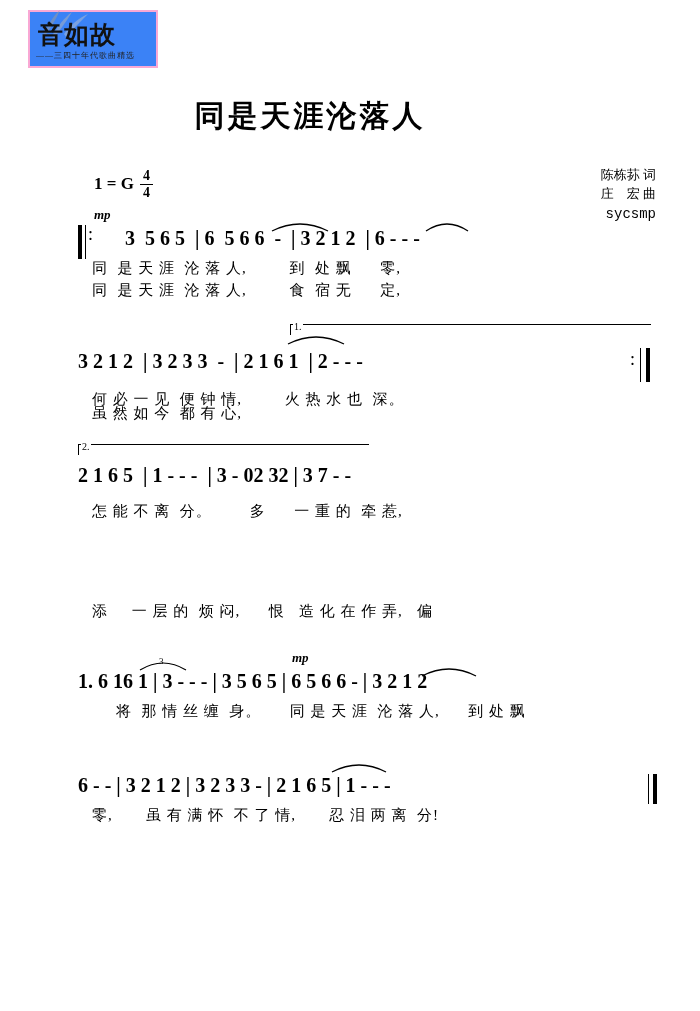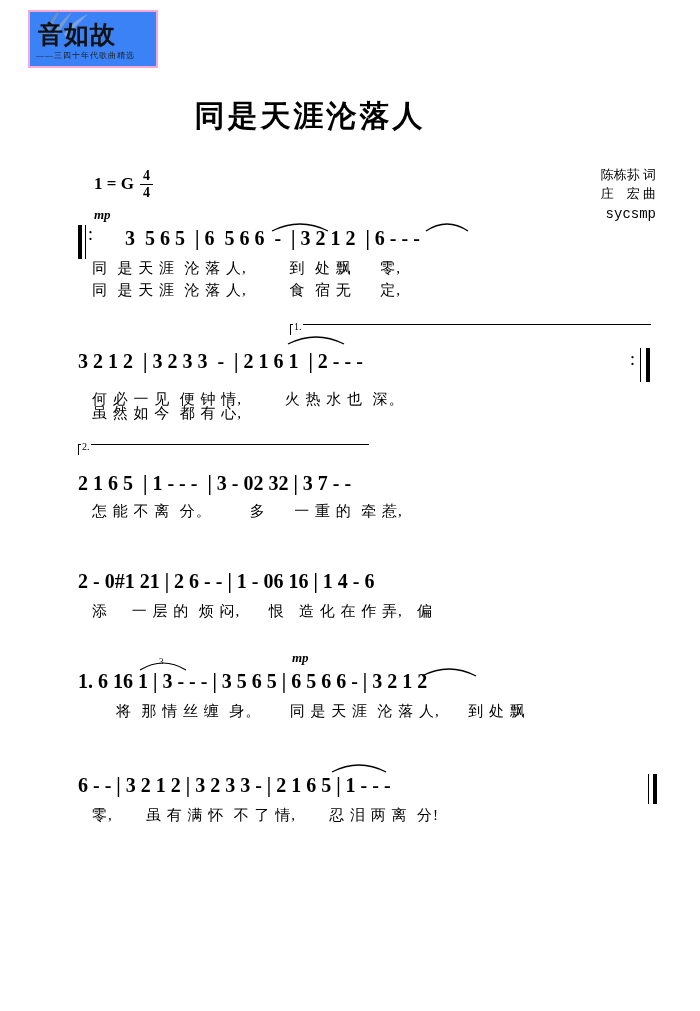--- a/index.html
+++ b/index.html
@@ -247,26 +247,25 @@
   <div class="dots" style="left:630px; top:30px;">:</div>
   <div class="lyrics" style="top:56px;margin-top:8px;">何 必 一 见  便 钟 情,         火 热 水 也  深。</div>
   <div class="lyrics lyrics2" style="top:78px;">虽 然 如 今  都 有 心,</div>
 </div>
 
 <div class="system" style="top:440px;">
   <div class="volta" style="left:78px; top:4px; width:290px;">
     <span class="vbox" style="width:290px;"></span>
     <span class="vlabel">2.</span>
   </div>
-  <div class="notes" style="left:78px; top:32px;">2 1 6 5  | 1 - - -  | 3 - 02 32 | 3 7 - -</div>
+  <div class="notes" style="left:78px; top:24px;">2 1 6 5  | 1 - - -  | 3 - 02 32 | 3 7 - -</div>
   <div class="lyrics" style="top:62px;">怎 能 不 离  分。        多      一 重 的  牵 惹,</div>
 </div>
 
 <div class="system" style="top:552px;">
-  <div class="notes" style="left:78px; top:18px;">2 - 0#1 21 | 2 6 - - | 1 - 06 16 | 1 4 - 6</div>
   <div class="lyrics" style="top:50px;">添     一 层 的  烦 闷,      恨   造 化 在 作 弄,   偏</div>
 </div>
 
 <div class="system" style="top:650px;">
   <div class="dyn" style="left:292px; top:0px;">mp</div>
   <svg class="arc" style="left:138px; top:6px; width:50px; height:16px;" viewBox="0 0 50 16">
     <path d="M2 14 Q25 0 48 14" stroke="#000" fill="none" stroke-width="1.2"></path>
     <text x="21" y="8" font-size="9" font-family="Liberation Serif, serif">3</text>
   </svg>
   <svg class="arc" style="left:420px; top:12px; width:58px; height:16px;" viewBox="0 0 58 16">

